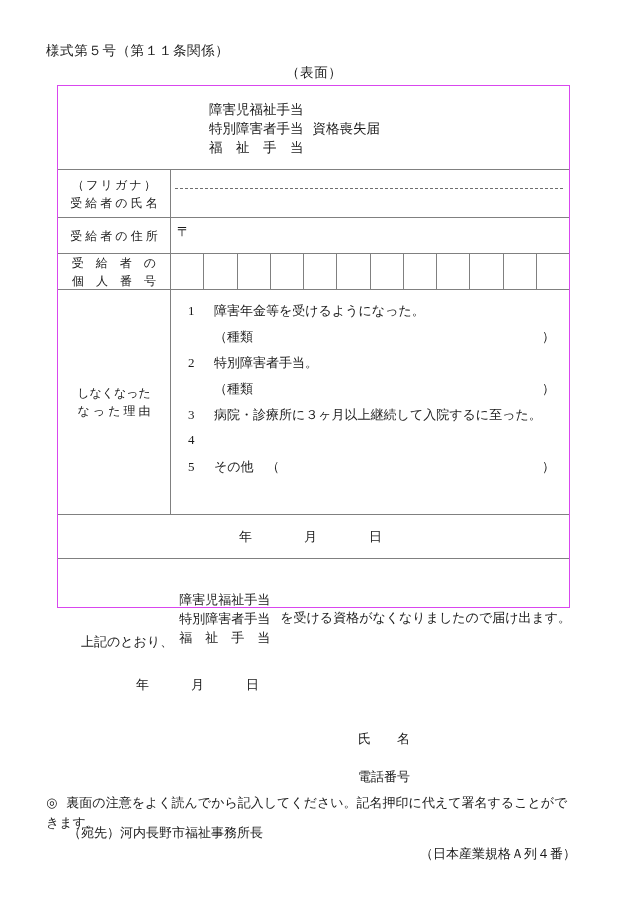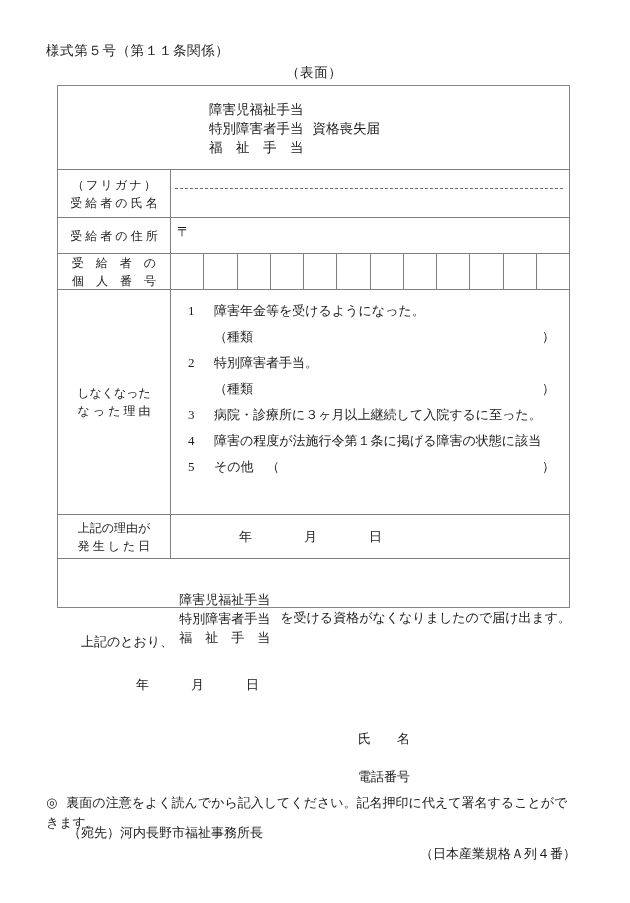--- a/index.html
+++ b/index.html
@@ -358,38 +358,33 @@
             <span class="sub-close">）</span>
           </div>
 
           <div class="reason-line">
             <span class="num">3</span>
             <span class="txt">病院・診療所に３ヶ月以上継続して入院するに至った。</span>
           </div>
 
           <div class="reason-line">
             <span class="num">4</span>
-            <span class="txt">障害の程度が法施行令第１条に掲げる障害の状態に該当</span>
           </div>
 
           <div class="reason-other">
             <span class="num">5</span>
             <span>その他　（</span>
             <span class="close">）</span>
           </div>
 
         </div>
       </div>
     </div>
 
     <div class="row" id="row-date">
-      <div class="label-cell">
-        <span class="lbl-line">上記の理由が</span>
-        <span class="lbl-line">発 生 し た 日</span>
-      </div>
       <div class="value-cell">
         <div class="date-fields">
           <span class="d-y">年</span>
           <span class="d-m">月</span>
           <span class="d-d">日</span>
         </div>
       </div>
     </div>
 
     <div class="declaration">

